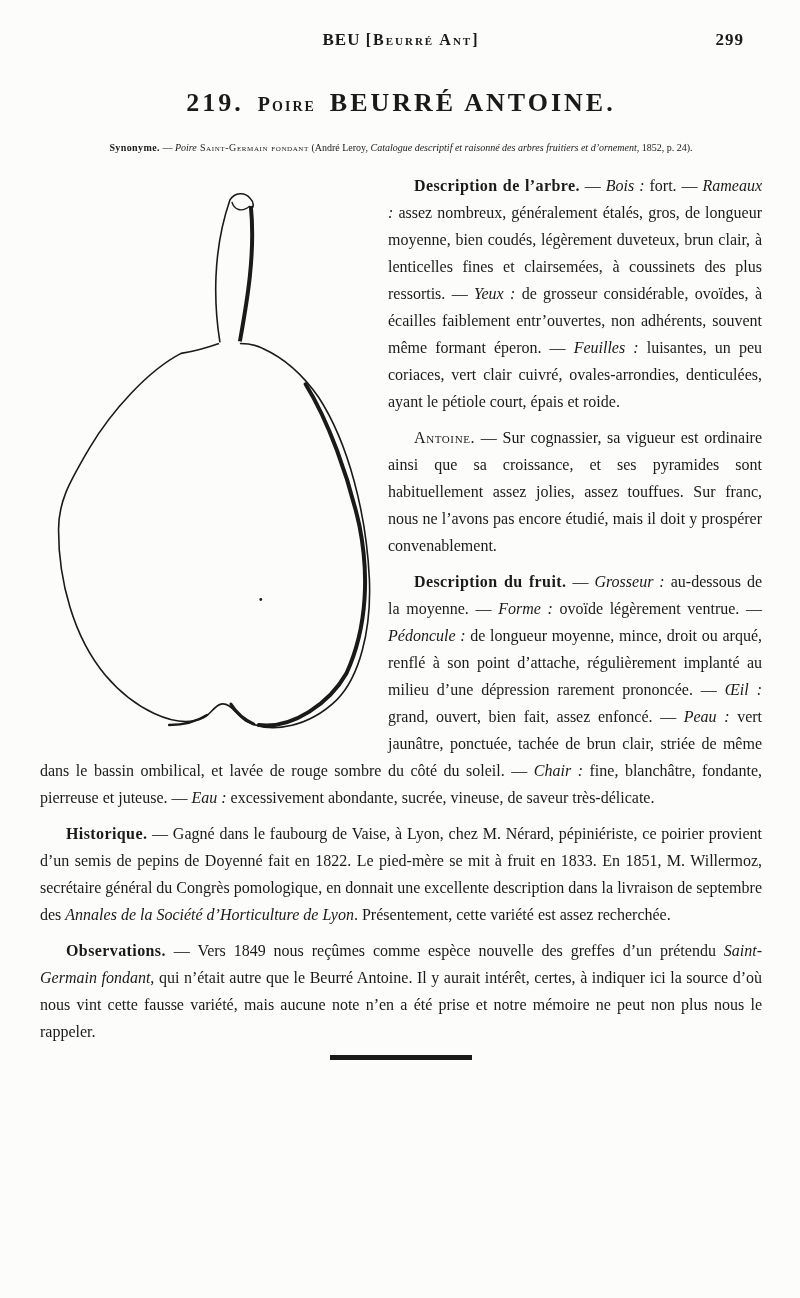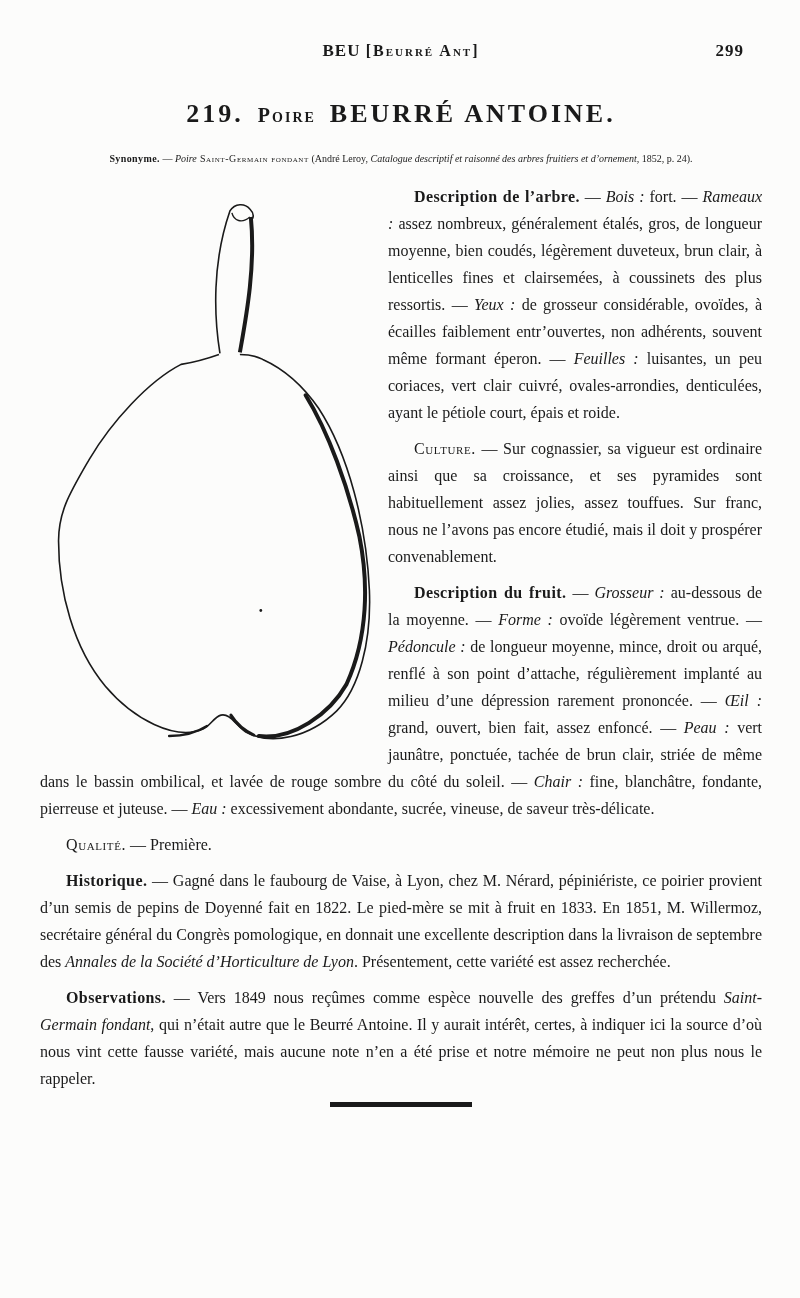--- a/index.html
+++ b/index.html
@@ -7,21 +7,21 @@
   html, body { margin: 0; padding: 0; }
   body {
     width: 800px; height: 1298px; overflow: hidden;
     background: var(--paper); color: var(--ink);
     font-family: "Liberation Serif", "DejaVu Serif", serif;
   }
   .page { position: relative; width: 800px; height: 1298px; padding: 30px 38px 0 40px; }
 
   
   .running-head { position: relative; height: 22px; text-align: center;
-    font-size: 17px; font-weight: bold; letter-spacing: 1px; margin-top: 11px; }
+    font-size: 17px; font-weight: bold; letter-spacing: 1px; }
   .running-head .bracket { font-variant: small-caps; letter-spacing: 2px; font-size: 16px; }
   .page-number { position: absolute; top: 0; right: 18px; font-weight: bold; font-size: 17px; }
 
   
   .title { margin: 30px 0 0 0; text-align: center; font-weight: bold; white-space: nowrap; }
   .t-num, .t-name { font-size: 26px; letter-spacing: 3px; }
   .t-poire { font-size: 20px; font-variant: small-caps; letter-spacing: 2px; margin: 0 6px; }
 
   
   .synonym { margin: 20px auto 0 auto; width: 700px; text-align: center;
@@ -90,26 +90,25 @@
                  C 287 519, 250 545, 216 541"></path>
         <path class="pear-stroke" stroke-width="3" stroke-linecap="round" d="M 188 520 C 193 528, 200 535, 211 540"></path>
         <path class="pear-stroke" stroke-width="2.4" stroke-linecap="round" d="M 126 541 C 140 541, 153 538, 164 531"></path>
         <circle cx="218" cy="415" r="1.4" fill="var(--ink)"></circle>
       </svg>
     </div>
 
     <p class="para"><span class="seg-b">Description de l’arbre.</span><span class="seg-n"> — </span><span class="seg-i">Bois :</span><span class="seg-n"> fort. — </span><span class="seg-i">Rameaux :</span><span class="seg-n"> assez nombreux, généralement étalés, gros, de longueur moyenne, bien coudés, légèrement duveteux, brun clair, à lenticelles fines et clairsemées, à coussinets des plus ressortis. — </span><span class="seg-i">Yeux :</span><span class="seg-n"> de grosseur considérable, ovoïdes, à écailles faiblement entr’ouvertes, non adhérents, souvent même formant éperon. — </span><span class="seg-i">Feuilles :</span><span class="seg-n"> luisantes, un peu coriaces, vert clair cuivré, ovales-arrondies, denticulées, ayant le pétiole court, épais et roide.</span></p>
 
 
-    <p class="para"><span class="seg-sc">Culture.</span><span class="seg-n"> — Sur cognassier, sa vigueur est ordinaire ainsi que sa croissance, et ses pyramides sont habituellement assez jolies, assez touffues. Sur franc, nous ne l’avons pas encore étudié, mais il doit y prospérer convenablement.</span></p>
+    <p class="para"><span class="seg-sc">Antoine.</span><span class="seg-n"> — Sur cognassier, sa vigueur est ordinaire ainsi que sa croissance, et ses pyramides sont habituellement assez jolies, assez touffues. Sur franc, nous ne l’avons pas encore étudié, mais il doit y prospérer convenablement.</span></p>
 
     <p class="para"><span class="seg-b">Description du fruit.</span><span class="seg-n"> — </span><span class="seg-i">Grosseur :</span><span class="seg-n"> au-dessous de la moyenne. — </span><span class="seg-i">Forme :</span><span class="seg-n"> ovoïde légèrement ventrue. — </span><span class="seg-i">Pédoncule :</span><span class="seg-n"> de longueur moyenne, mince, droit ou arqué, renflé à son point d’attache, régulièrement implanté au milieu d’une dépression rarement prononcée. — </span><span class="seg-i">Œil :</span><span class="seg-n"> grand, ouvert, bien fait, assez enfoncé. — </span><span class="seg-i">Peau :</span><span class="seg-n"> vert jaunâtre, ponctuée, tachée de brun clair, striée de même dans le bassin ombilical, et lavée de rouge sombre du côté du soleil. — </span><span class="seg-i">Chair :</span><span class="seg-n"> fine, blanchâtre, fondante, pierreuse et juteuse. — </span><span class="seg-i">Eau :</span><span class="seg-n"> excessivement abondante, sucrée, vineuse, de saveur très-délicate.</span></p>
 
 
-    <p class="para"><span class="seg-sc">Qualité.</span><span class="seg-n"> — Première.</span></p>
 
     <p class="para"><span class="seg-b">Historique.</span><span class="seg-n"> — Gagné dans le faubourg de Vaise, à Lyon, chez M. Nérard, pépiniériste, ce poirier provient d’un semis de pepins de Doyenné fait en 1822. Le pied-mère se mit à fruit en 1833. En 1851, M. Willermoz, secrétaire général du Congrès pomologique, en donnait une excellente description dans la livraison de septembre des </span><span class="seg-i">Annales de la Société d’Horticulture de Lyon</span><span class="seg-n">. Présentement, cette variété est assez recherchée.</span></p>
 
     <p class="para"><span class="seg-b">Observations.</span><span class="seg-n"> — Vers 1849 nous reçûmes comme espèce nouvelle des greffes d’un prétendu </span><span class="seg-i">Saint-Germain fondant</span><span class="seg-n">, qui n’était autre que le Beurré Antoine. Il y aurait intérêt, certes, à indiquer ici la source d’où nous vint cette fausse variété, mais aucune note n’en a été prise et notre mémoire ne peut non plus nous le rappeler.</span></p>
 
     <div class="divider"></div>
   </div>
 
 </div>
 

